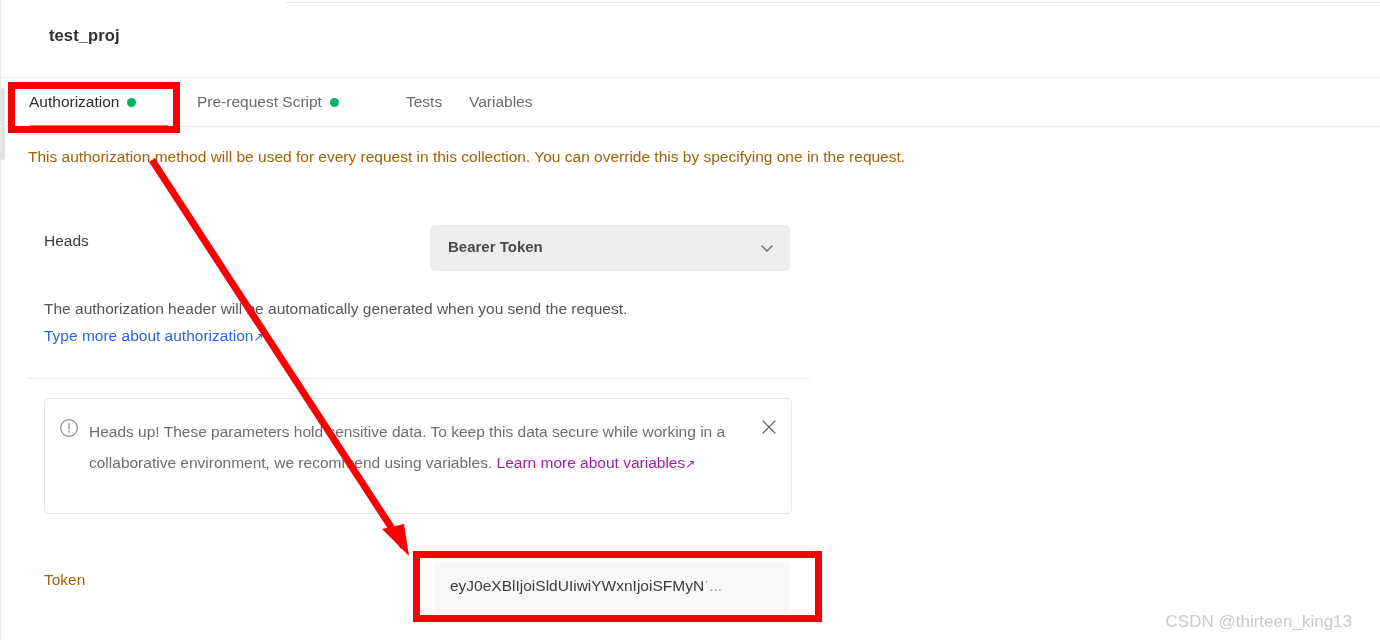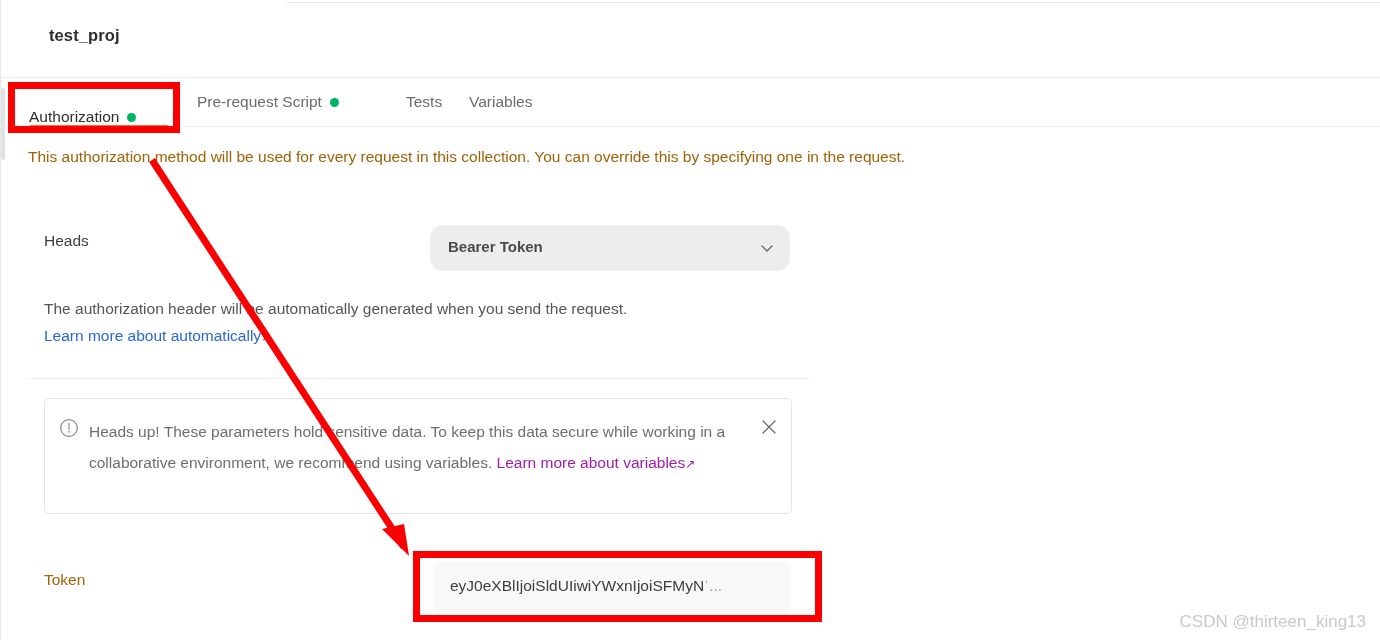--- a/index.html
+++ b/index.html
@@ -84,21 +84,21 @@
     position: absolute;
     top: 10px;
     display: flex;
     align-items: center;
     gap: 8px;
     font-size: 15.5px;
     color: #6b6b6b;
     height: 26px;
     white-space: nowrap;
   }
-  .tab.active { color: #2e2e2e; margin-top: 15px; }
+  .tab.active { color: #2e2e2e; }
   .tab-underline {
     position: absolute;
     left: 29px;
     top: 46px;
     width: 140px;
     height: 3px;
     background: #ff6c37;
     border-radius: 2px;
   }
   .dot {
@@ -128,21 +128,21 @@
     font-size: 15.5px;
     color: #3d3d3d;
   }
   .select {
     position: absolute;
     left: 430px;
     top: 225px;
     width: 360px;
     height: 46px;
     background: #ededed;
-    border-radius: 13px;
+    border-radius: 5px;
     box-sizing: border-box;
   }
   .select-value {
     position: absolute;
     left: 18px;
     top: 13px;
     font-size: 15px;
     font-weight: bold;
     color: #4a4a4a;
   }
@@ -279,21 +279,21 @@
     left: 0;
     top: 0;
     width: 1380px;
     height: 640px;
     pointer-events: none;
   }
 
   
   .watermark {
     position: absolute;
-    right: 14px;
+    right: 28px;
     bottom: 8px;
     font-size: 17px;
     color: #c9c9c9;
     white-space: nowrap;
   }
 </style>
 </head>
 <body>
 
 <div id="app">
@@ -329,21 +329,21 @@
   <div class="label-type">Heads</div>
   <div class="select">
     <span class="select-value">Bearer Token</span>
     <svg class="chevron" viewBox="0 0 14 14">
       <path d="M2 5 L7 10 L12 5" fill="none" stroke="#6b6b6b" stroke-width="1.4" stroke-linecap="round" stroke-linejoin="round"></path>
     </svg>
   </div>
 
   <div class="hdr-note">The authorization header will be automatically generated when you send the request.</div>
   <a class="learn-auth" href="#">
-    <span>Learn more about automatically</span><span class="ext-arrow">↗</span>
+    <span>Type more about authorization</span><span class="ext-arrow">↗</span>
   </a>
 
   <div class="divider"></div>
 
   <div class="alert">
     <svg class="alert-icon" viewBox="0 0 20 20">
       <circle cx="10" cy="10" r="8.3" fill="none" stroke="#8a8a8a" stroke-width="1.2"></circle>
       <line x1="10" y1="5.6" x2="10" y2="11.2" stroke="#8a8a8a" stroke-width="1.2" stroke-linecap="round"></line>
       <circle cx="10" cy="13.8" r="0.85" fill="#8a8a8a"></circle>
     </svg>

